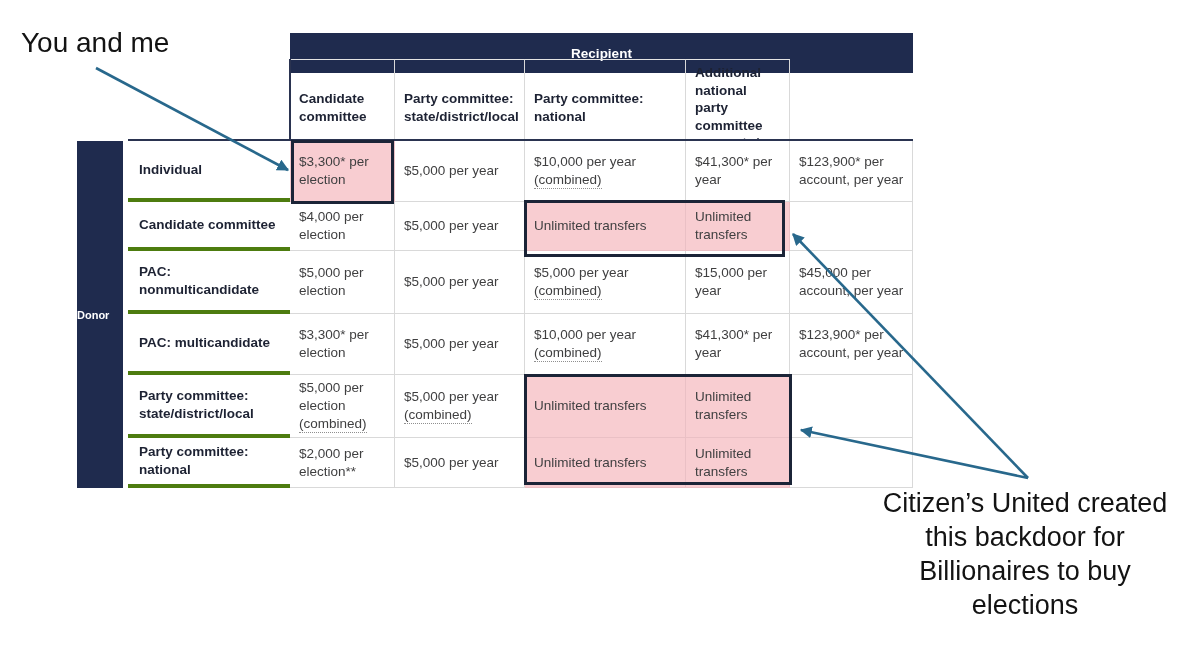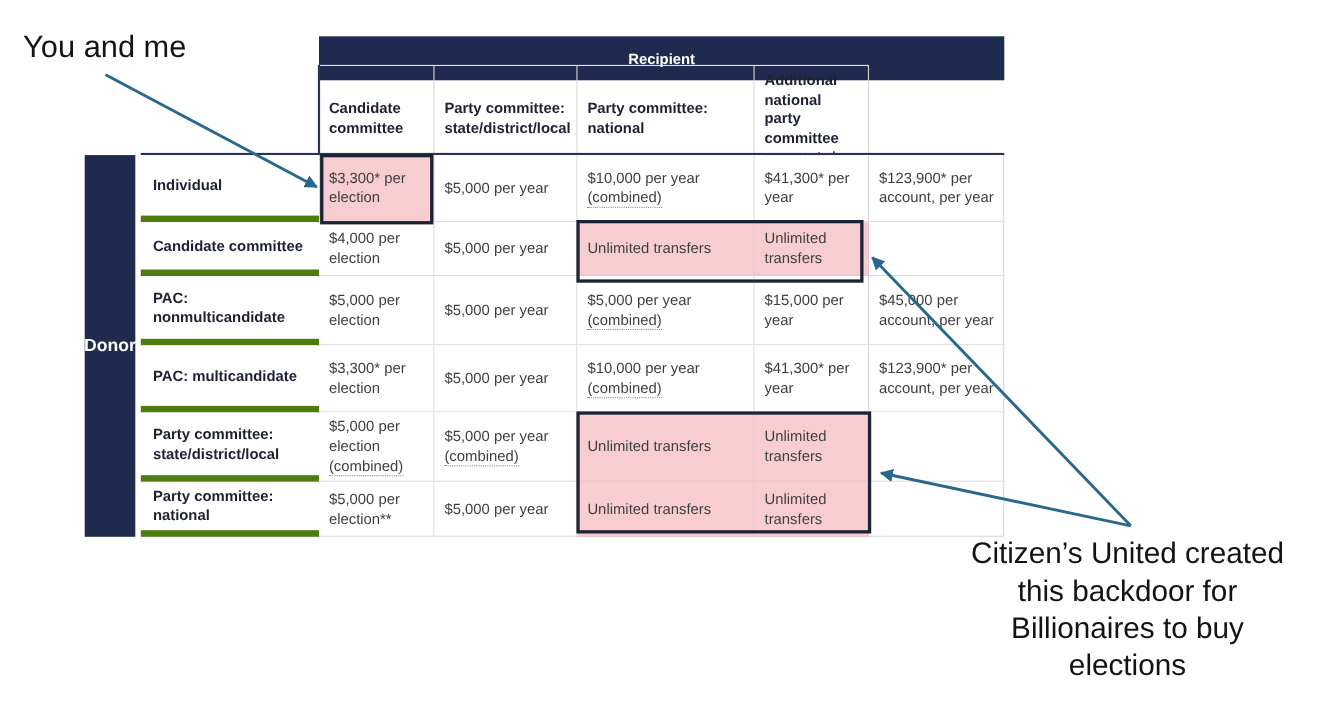--- a/index.html
+++ b/index.html
@@ -8,22 +8,22 @@
     font-family:"Liberation Sans", sans-serif;
   }
   
   .recipient-bar{
     position:absolute;left:290px;top:33px;width:623px;height:40px;
     background:#1f2b4e;color:#ffffff;font-size:13.5px;font-weight:bold;
     display:flex;align-items:center;justify-content:center;
   }
   .donor-bar{
     position:absolute;left:77px;top:141px;width:46px;height:347px;
-    background:#1f2b4e;color:#ffffff;font-size:16px;font-weight:bold;
-    display:flex;align-items:center;justify-content:center;
+    background:#1f2b4e;color:#ffffff;font-size:11px;font-weight:bold;
+    display:flex;align-items:center;
   }
   .col-headers{
     position:absolute;left:290px;top:59px;width:623px;height:80px;
     display:grid;grid-template-columns:105px 130px 161px 104px 123px;
   }
   .col-headers .hcell{
     border-right:1px solid #d9d9d9;border-top:1px solid #e3e3e3;
     display:flex;align-items:center;padding:4px 6px 4px 9px;box-sizing:border-box;
     font-size:13.5px;font-weight:bold;color:#1d2233;line-height:1.3;
   }
@@ -31,21 +31,21 @@
     position:absolute;left:128px;top:139px;width:785px;height:2px;background:#2a3350;
   }
   .vline{
     position:absolute;left:289px;top:59px;width:2px;height:429px;background:#2a3350;
   }
   .row-labels{
     position:absolute;left:128px;top:141px;width:162px;height:347px;
     display:grid;grid-template-rows:61px 49px 63px 61px 63px 50px;
   }
   .row-labels .rcell{
-    border-bottom:6px solid #4d7c0f;display:flex;align-items:center;
+    border-bottom:4px solid #4d7c0f;display:flex;align-items:center;
     padding:4px 8px 4px 11px;box-sizing:border-box;
     font-size:13.5px;font-weight:bold;color:#1d2233;line-height:1.3;background:#ffffff;
   }
   .data-grid{
     position:absolute;left:290px;top:141px;width:623px;height:309px;
     display:grid;grid-template-columns:105px 130px 161px 104px 123px;
     grid-template-rows:61px 49px 63px 61px 63px 50px;
   }
   .data-grid .cell{
     border-right:1px solid #d9d9d9;border-bottom:1px solid #d9d9d9;
@@ -193,21 +193,21 @@
         <span class="inner"><span>Unlimited transfers</span><span class="du"></span></span>
       </div>
     <div class="cell pink">
         <span class="inner"><span>Unlimited transfers</span><span class="du"></span></span>
       </div>
     <div class="cell">
         <span class="inner"><span></span><span class="du"></span></span>
       </div>
 
     <div class="cell">
-        <span class="inner"><span>$5,000 per election**</span><span class="du"></span></span>
+        <span class="inner"><span>$2,000 per election**</span><span class="du"></span></span>
       </div>
     <div class="cell">
         <span class="inner"><span>$5,000 per year</span><span class="du"></span></span>
       </div>
     <div class="cell pink">
         <span class="inner"><span>Unlimited transfers</span><span class="du"></span></span>
       </div>
     <div class="cell pink">
         <span class="inner"><span>Unlimited transfers</span><span class="du"></span></span>
       </div>

